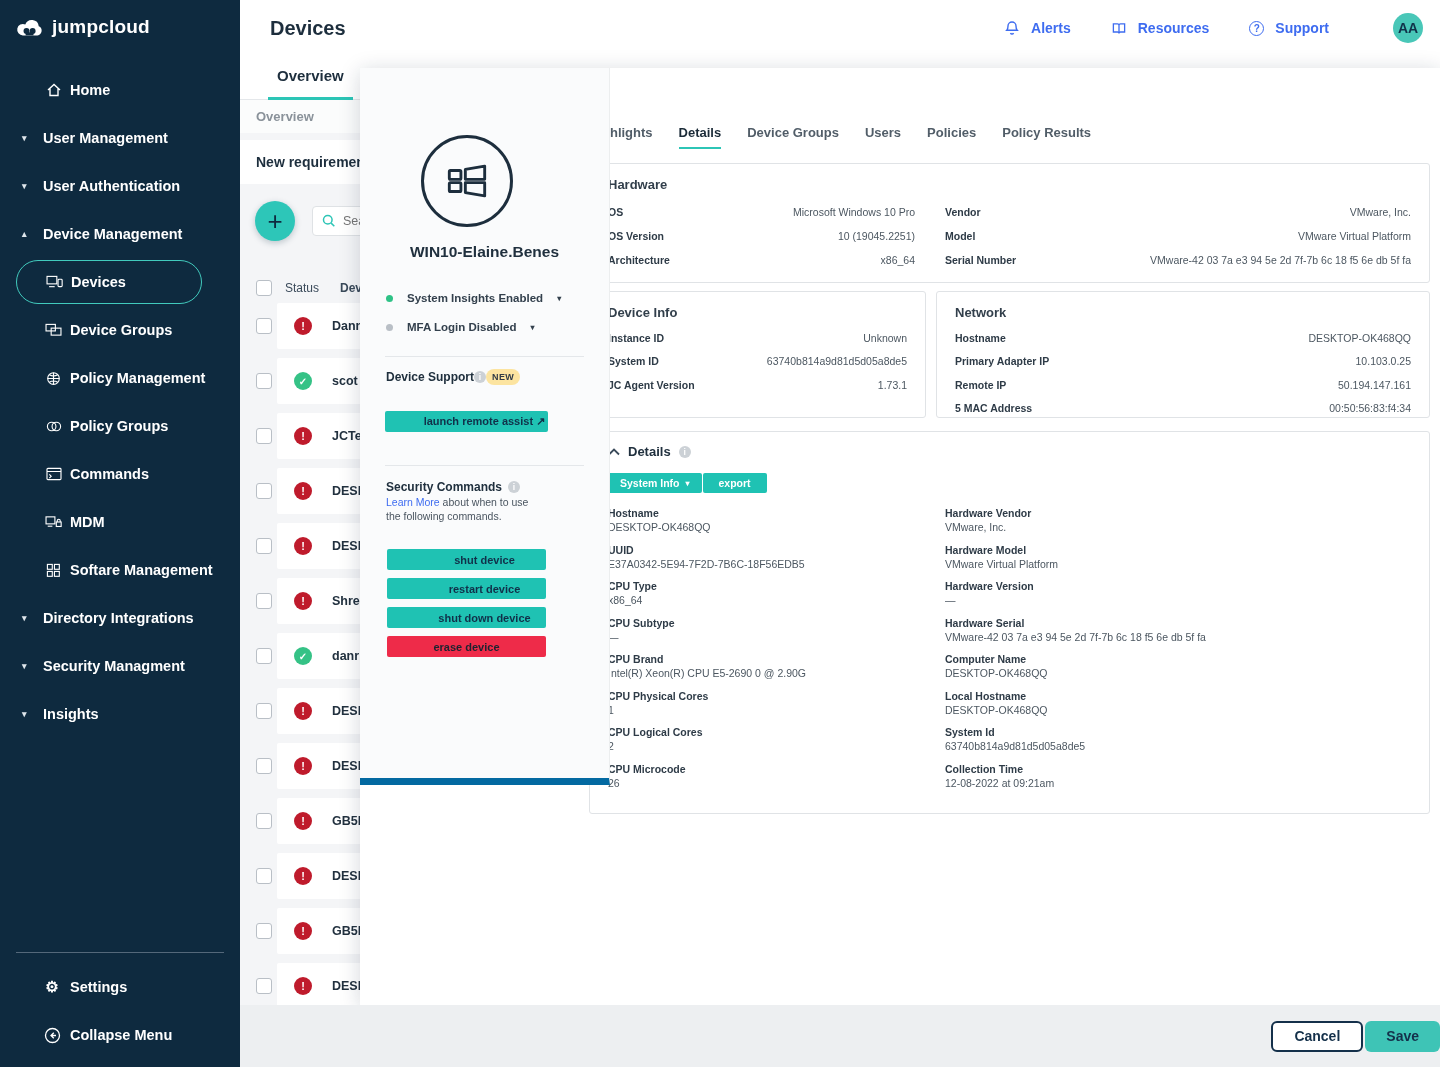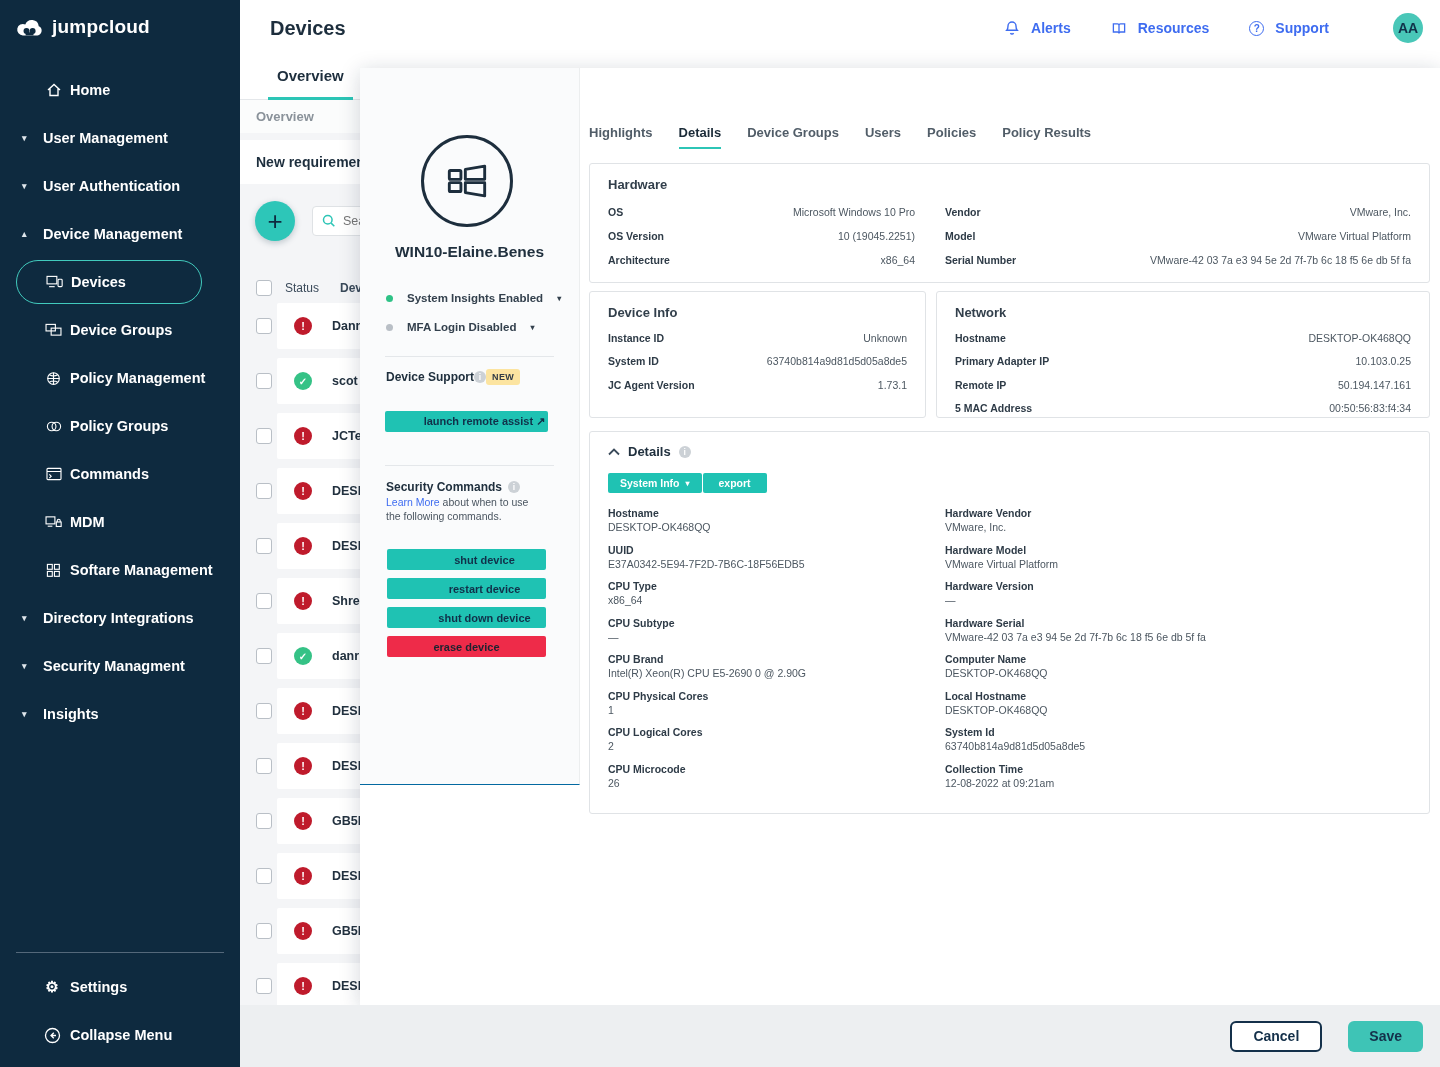--- a/index.html
+++ b/index.html
@@ -51,32 +51,32 @@
   .row { position:relative; height:46px; margin-bottom:9px; }
   .row .cb { position:absolute; left:16px; top:15px; }
   .row-card { position:absolute; left:37px; right:0; top:0; bottom:0; background:#fff; border-radius:2px; display:flex; align-items:center; cursor:pointer; }
   .st { width:18px; height:18px; border-radius:50%; margin-left:17px; display:flex; align-items:center; justify-content:center; color:#fff; font-size:11px; font-weight:700; }
   .st[data-status="alert"] { background:#bf1b2c; }
   .st[data-status="ok"] { background:#35c286; font-size:10px; }
   .row-name { margin-left:20px; font-size:12.5px; font-weight:700; color:#22313f; }
 
   
   .overlay { position:absolute; left:360px; top:68px; right:0; bottom:62px; background:#fff; z-index:20; box-shadow:0 3px 20px rgba(15,35,55,.18); overflow:hidden; }
-  .ov-left { position:absolute; left:0; top:0; width:220px; height:717px; background:#fafbfc; border-right:1px solid #eceeef; border-bottom:1px solid #0369a1; }
+  .ov-left { position:absolute; left:0; top:0; width:250px; height:717px; background:#fafbfc; border-right:1px solid #eceeef; border-bottom:7px solid #0369a1; }
   .dev-circle { position:absolute; left:61px; top:67px; width:92px; height:92px; border:3px solid #1d2e3d; border-radius:50%; display:flex; align-items:center; justify-content:center; }
   .dev-name { position:absolute; left:0; right:0; top:175px; text-align:center; font-size:15.5px; font-weight:700; color:#20303e; }
   .stat-line { position:absolute; left:26px; display:flex; align-items:center; gap:14px; font-size:11.5px; font-weight:600; color:#33404d; cursor:pointer; }
   .dot { width:7px; height:7px; border-radius:50%; }
   .dot.g { background:#2ec286; } .dot.gray { background:#b9bfc6; }
   .sm-caret { font-size:8px; color:#33404d; }
   .lc-div { position:absolute; left:25px; right:25px; height:1px; background:#e4e7ea; }
   .ds-row { position:absolute; left:26px; top:301px; display:flex; align-items:center; }
   .ds-title { font-size:12px; font-weight:700; color:#20303e; }
   .info-i { width:12px; height:12px; border-radius:50%; background:#ccd1d6; color:#fff; font-size:8.5px; font-weight:700; display:inline-flex; align-items:center; justify-content:center; cursor:pointer; }
-  .badge-new { background:#fce4a0; color:#2f3a46; font-size:9px; font-weight:700; padding:3px 6px; border-radius:3px; letter-spacing:.4px; }
+  .badge-new { background:#fce4a0; color:#2f3a46; font-size:9px; font-weight:700; padding:3px 6px; border-radius:8px; letter-spacing:.4px; }
   .teal-btn { background:#1fc2b3; border:none; border-radius:2px; color:#113049; font-size:11px; font-weight:700; cursor:pointer; font-family:"Liberation Sans",sans-serif;padding-left:36px; }
   .launch-btn { position:absolute; left:25px; top:343px; width:163px; height:21px; }
   .sec-title { position:absolute; left:26px; top:412px; display:flex; align-items:center; gap:6px; }
   .sec-text { position:absolute; left:26px; top:428px; width:152px; font-size:10.5px; color:#4a5560; line-height:1.3; }
   .link { color:#3e6cf0; cursor:pointer; }
   .cmd-btn { position:absolute; left:27px; width:159px; height:21px; }
   .danger-btn { background:#ee2b49; border:none; border-radius:2px; color:#1d2330; font-size:11px; font-weight:700; cursor:pointer; font-family:"Liberation Sans",sans-serif; }
 
   .ov-right { margin-left:216px; padding:0 10px 0 13px; }
   .ov-tabs { display:flex; gap:26px; margin-top:57px; }
@@ -100,21 +100,21 @@
   .det-title { font-size:13px; font-weight:700; color:#20303e; }
   .det-btns { display:flex; gap:1px; margin-top:14px; }
   .sysinfo-btn { height:20px; padding:0 12px; font-size:10.5px; }
   .export-btn { height:20px; padding:0 16px; font-size:10.5px; }
   .det-grid { display:grid; grid-template-columns:335px 1fr; column-gap:2px; margin-top:14px; }
   .field { min-height:26px; margin-bottom:10.5px; }
   .field .fk { font-size:10.5px; font-weight:700; color:#2e3b47; }
   .field .fv { font-size:10.5px; color:#4c5761; margin-top:2px; white-space:nowrap; overflow:hidden; }
 
   
-  .footerbar { position:absolute; left:240px; right:0; bottom:0; height:62px; background:#edeff1; z-index:30; display:flex; align-items:center; justify-content:flex-end; gap:26px; padding-right:17px; }
+  .footerbar { position:absolute; left:240px; right:0; bottom:0; height:62px; background:#edeff1; z-index:30; display:flex; align-items:center; justify-content:flex-end; gap:2px; }
   .cancel-btn { background:#fff; border:2px solid #14304a; border-radius:6px; height:31px; padding:0 21px; font-size:14px; font-weight:600; color:#14304a; cursor:pointer; font-family:"Liberation Sans",sans-serif; }
   .save-btn { background:#3ec4b6; border:none; border-radius:6px; height:31px; padding:0 21px; font-size:14px; font-weight:600; color:#14304a; cursor:pointer; font-family:"Liberation Sans",sans-serif; }
 </style>
 </head>
 <body>
 
 <div class="root">
 
   <div class="sidebar">
     <div class="logo">

